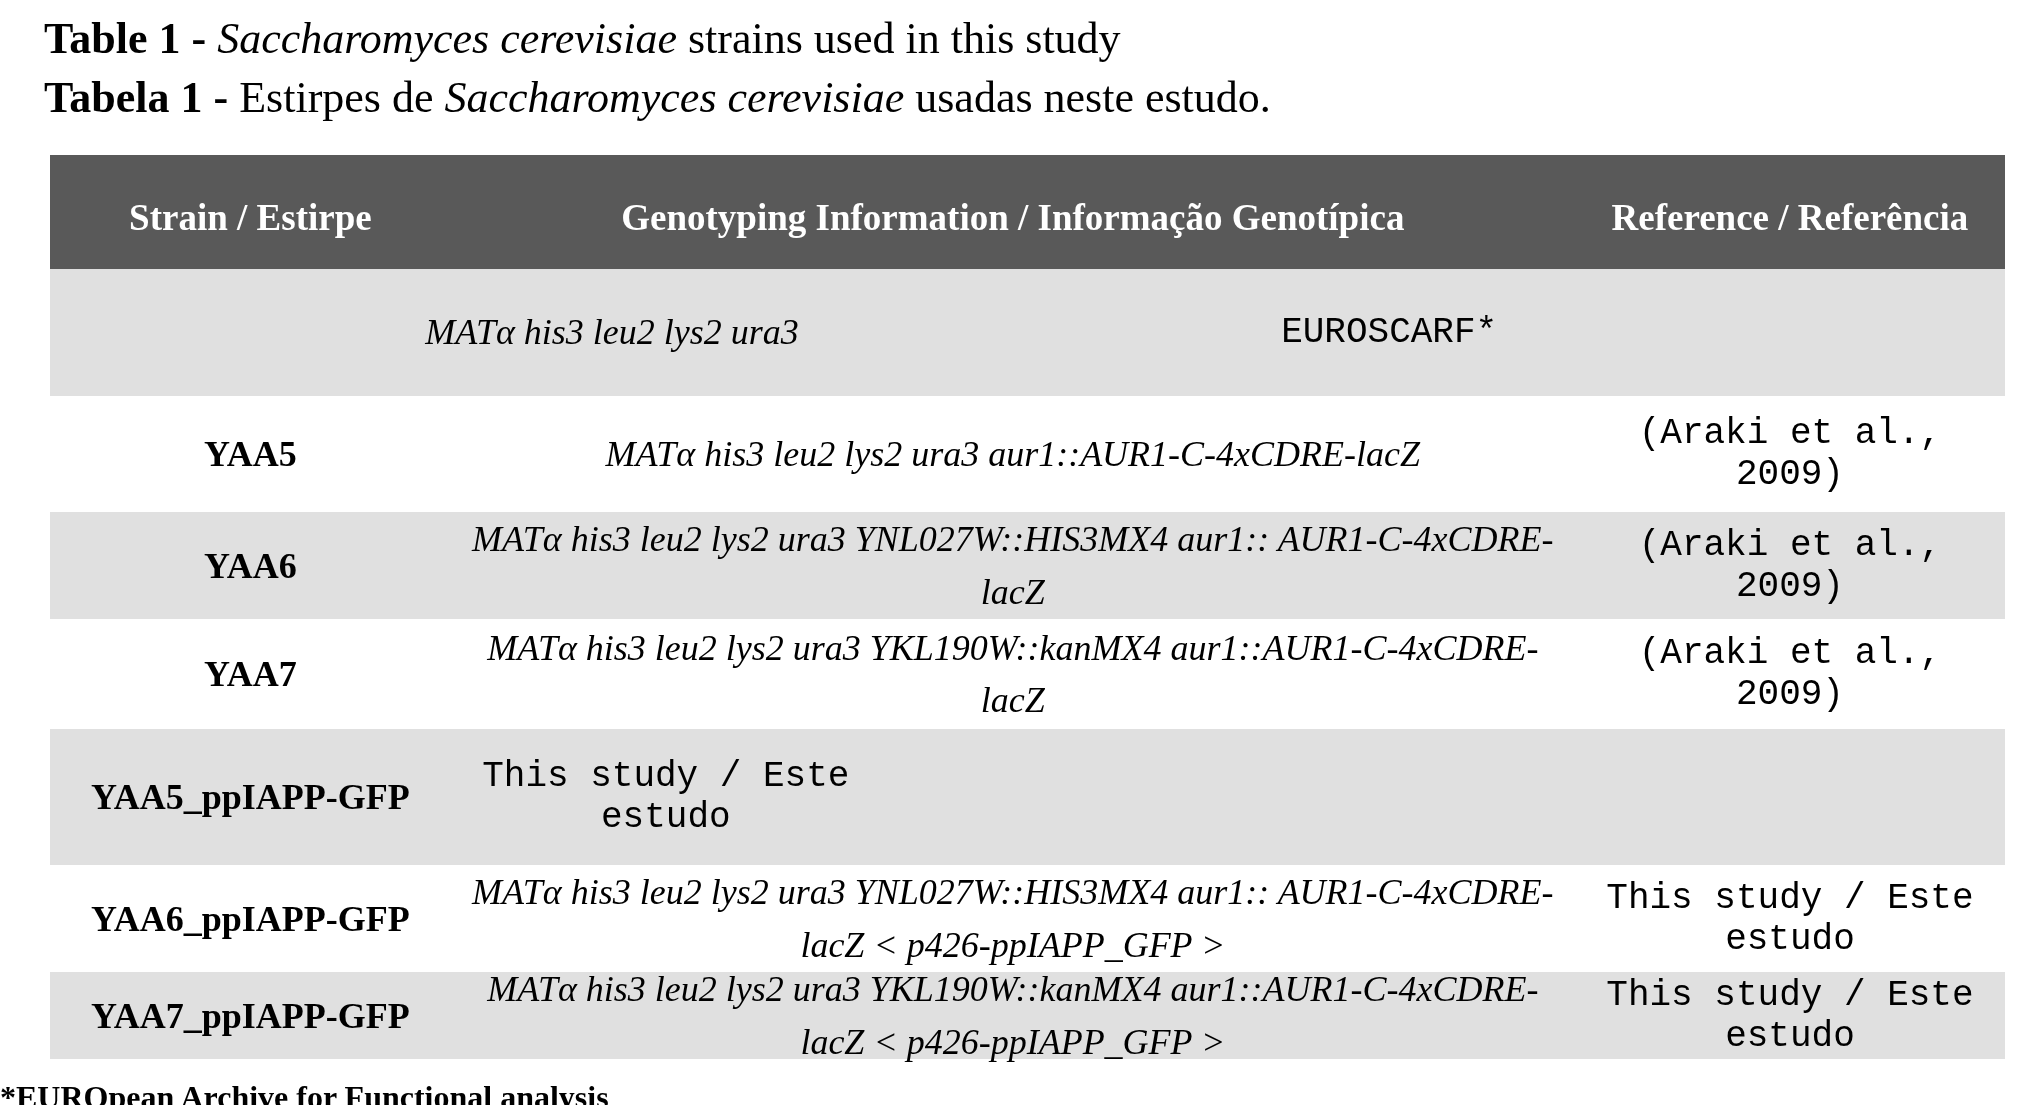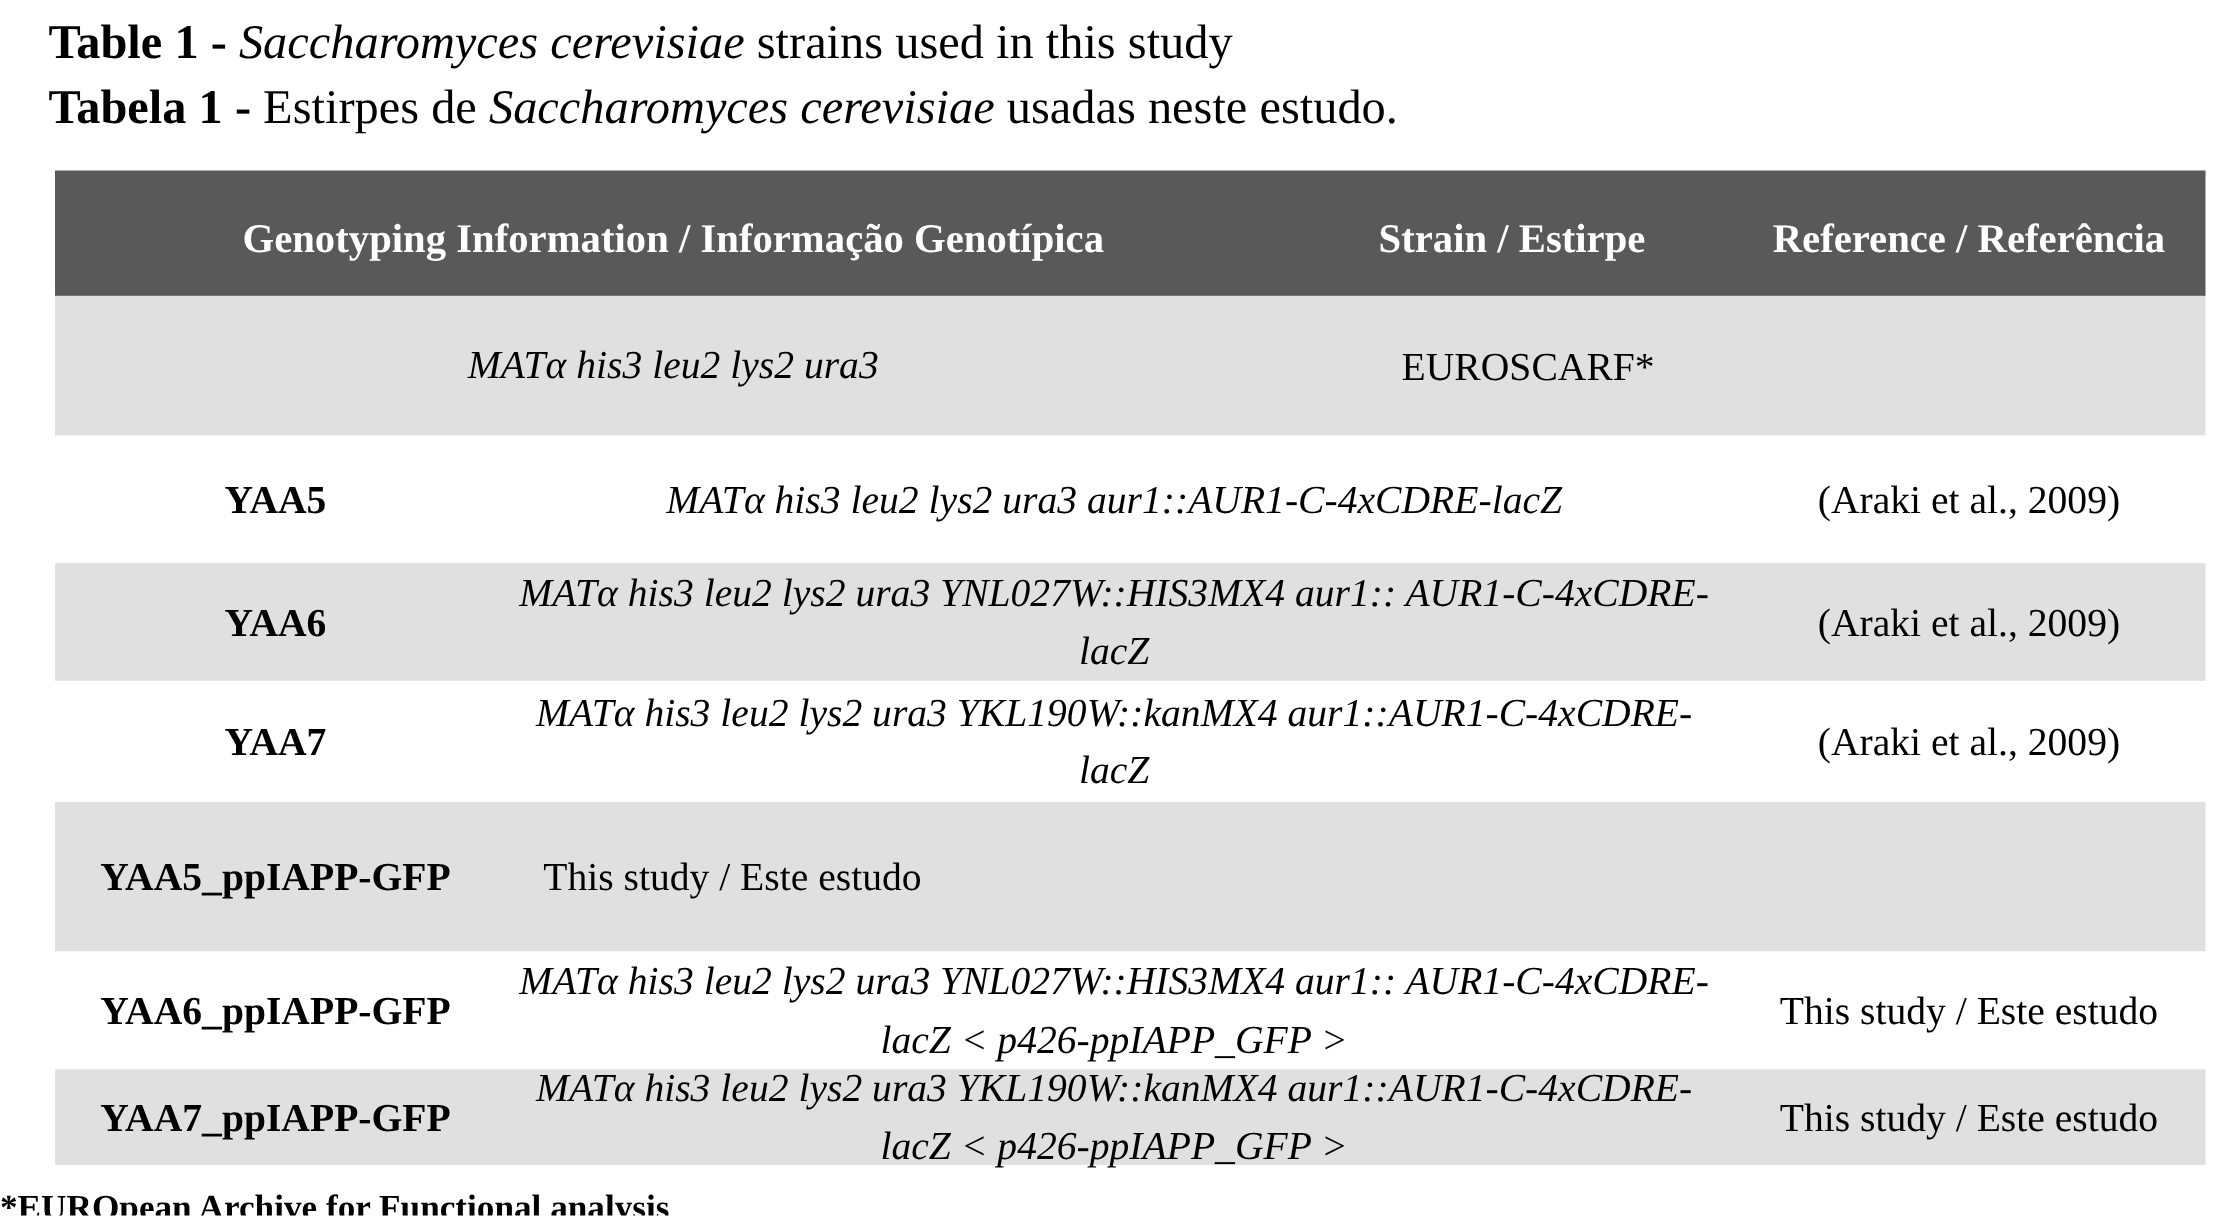--- a/index.html
+++ b/index.html
@@ -63,20 +63,21 @@
     font-size: 36px;
   }
   .genotype-cell {
     font-style: italic;
     font-size: 36px;
     white-space: pre-line;
     line-height: 1.45;
   }
   .ref-cell {
     font-size: 36px;
+    font-family: Liberation Mono, monospace;
   }
   
   .footnote {
     margin-top: 20px;
     font-size: 32px;
     font-weight: bold;
   }
 </style>
 </head>
 <body>
@@ -93,22 +94,22 @@
       <span class="b">Tabela 1 -</span>
       <span>Estirpes de</span>
       <span class="i">Saccharomyces cerevisiae</span>
       <span>usadas neste estudo.</span>
     </div>
   </div>
 
   <div class="strains-table">
 
     <div class="t-row t-head">
+      <div class="t-cell col-strain">Strain / Estirpe</div>
       <div class="t-cell col-genotype">Genotyping Information / Informação Genotípica</div>
-      <div class="t-cell col-strain">Strain / Estirpe</div>
       <div class="t-cell col-ref">Reference / Referência</div>
     </div>
 
     <div class="t-row row-odd" style="height:127px">
       <div class="t-cell col-genotype genotype-cell">MATα his3 leu2 lys2 ura3</div>
       <div class="t-cell col-ref ref-cell">EUROSCARF*</div>
     </div>
 
     <div class="t-row row-even" style="height:116px">
       <div class="t-cell col-strain strain-cell">YAA5</div>

